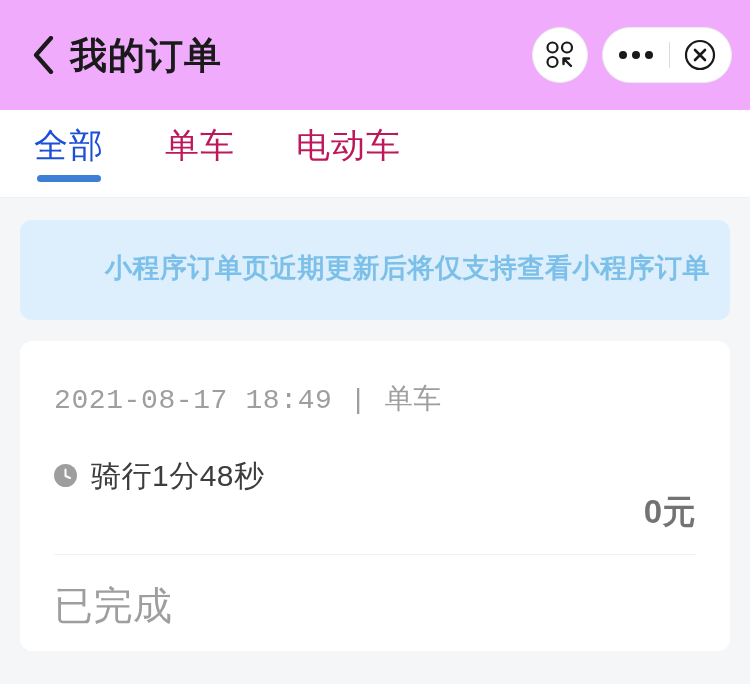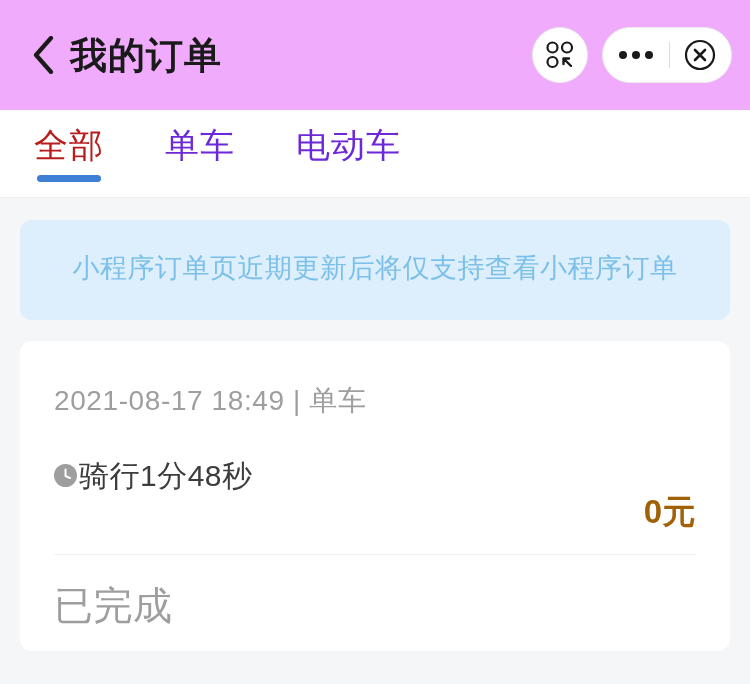--- a/index.html
+++ b/index.html
@@ -89,30 +89,30 @@
     display: flex;
     align-items: flex-start;
     padding-left: 34px;
     box-sizing: border-box;
     overflow: hidden;
     border-bottom: 1px solid #f0f0f0;
   }
   .tab {
     position: relative;
     font-size: 34px;
-    color: #6d28d9;
+    color: #be185d;
     white-space: nowrap;
     padding-top: 18px;
     margin-right: 61px;
     letter-spacing: 1px;
     line-height: 1;
   }
   .tab:last-child { margin-right: 0; }
   .tab.active {
-    color: #b91c1c;
+    color: #1d4ed8;
   }
   .tab .tab-underline {
     position: absolute;
     left: 3px;
     right: 3px;
     bottom: -20px;
     height: 7px;
     border-radius: 4px;
     background: #3d7fd4;
   }
@@ -120,22 +120,23 @@
   
   .content {
     padding: 22px 20px 0 20px;
     box-sizing: border-box;
   }
 
   .notice-banner {
     background: #ddeffc;
     border-radius: 12px;
     padding: 28px 20px 30px 20px;
-    text-align: center;
-    box-sizing: border-box;
+    text-align: right;
+    box-sizing: border-box;
+    font-weight: bold;
   }
   .notice-line {
     font-size: 27px;
     color: #7cc0e9;
     line-height: 1.55;
     letter-spacing: 0.5px;
   }
 
   .order-card {
     margin-top: 21px;
@@ -145,49 +146,50 @@
     box-sizing: border-box;
     height: 310px;
     position: relative;
   }
   .order-date {
     padding-top: 46px;
     font-size: 28px;
     color: #9e9e9e;
     letter-spacing: 0.6px;
     line-height: 1;
+    font-family: Liberation Mono, monospace;
   }
   .order-body {
     display: flex;
     align-items: flex-start;
     justify-content: space-between;
     margin-top: 44px;
   }
   .ride-info {
     display: flex;
     align-items: center;
-    gap: 2px;
+    gap: 14px;
     padding-top: 2px;
   }
   .clock-icon {
     width: 23px;
     height: 23px;
     flex: none;
     display: block;
   }
   .ride-text {
     font-size: 30px;
     color: #3d3d3d;
     line-height: 1;
     letter-spacing: 0.5px;
   }
   .order-price {
     font-size: 33px;
     font-weight: 700;
-    color: #a16207;
+    color: #737373;
     line-height: 1;
     align-self: flex-end;
     padding-bottom: 0;
     margin-top: 36px;
     letter-spacing: 0.5px;
   }
   .card-divider {
     position: absolute;
     left: 34px;
     right: 34px;

